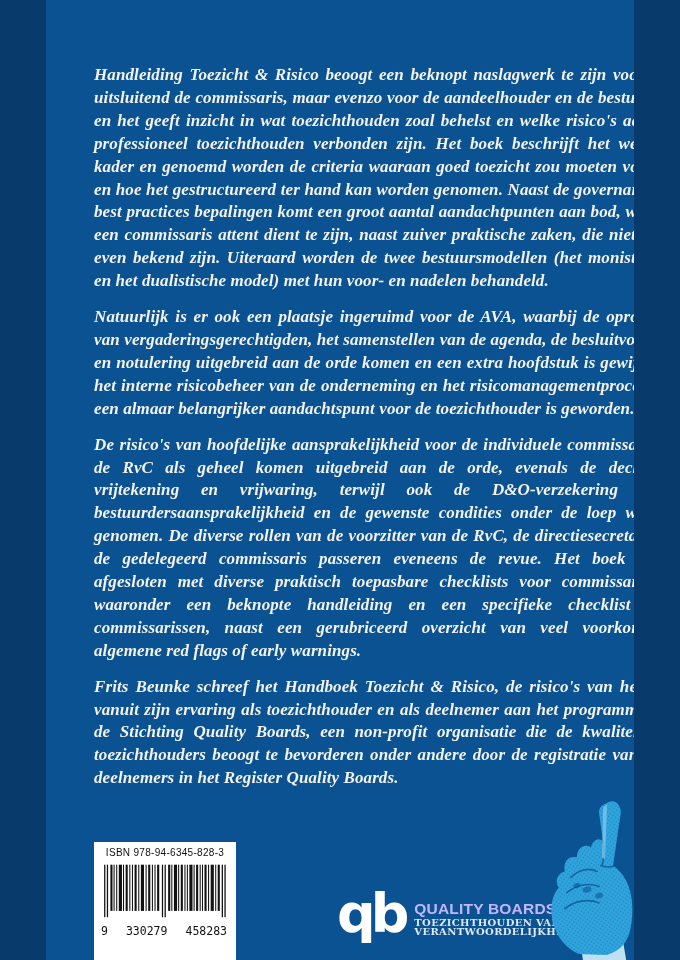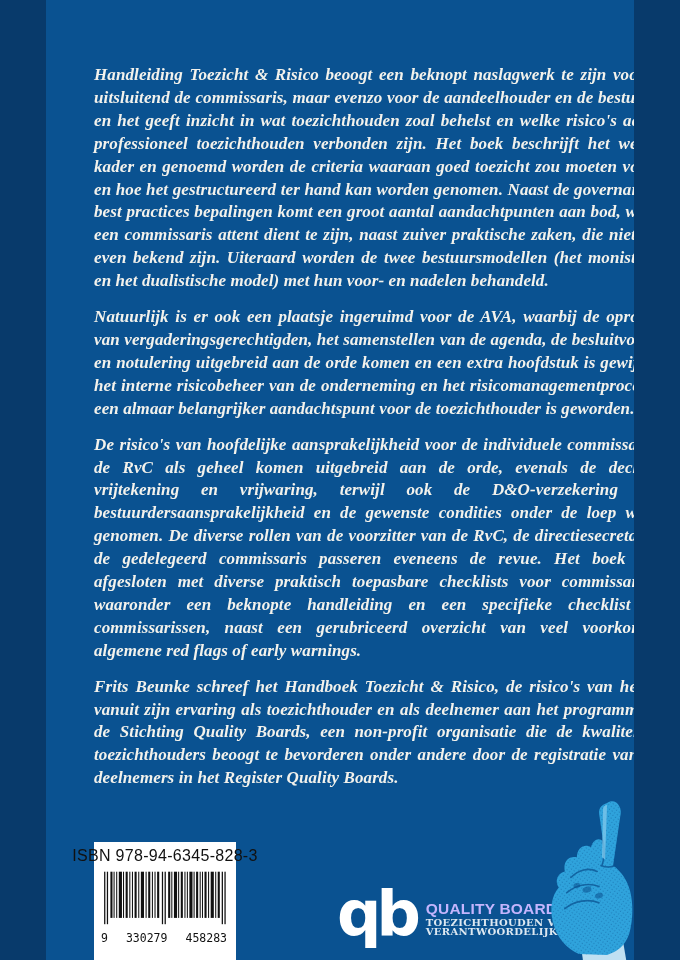--- a/index.html
+++ b/index.html
@@ -39,21 +39,21 @@
     width: 142px;
     height: 120px;
     background: #ffffff;
     padding: 5px 7px 0 7px;
     display: flex;
     flex-direction: column;
     align-items: center;
   }
   .barcode .isbn-label {
     font-family: "Liberation Sans", sans-serif;
-    font-size: 16px;
+    font-size: 10px;
     letter-spacing: 0.3px;
     color: #111111;
     white-space: nowrap;
     margin-bottom: 3px;
   }
   .barcode svg { display: block; }
   .bc-digits {
     width: 100%;
     display: flex;
     justify-content: space-between;
@@ -66,21 +66,21 @@
   .logo {
     position: absolute;
     left: 291px;
     top: 891px;
     display: flex;
     align-items: flex-start;
   }
   .logo-mark {
     font-family: "DejaVu Sans", sans-serif;
     font-weight: bold;
-    font-size: 62px;
+    font-size: 54px;
     line-height: 46px;
     letter-spacing: -5px;
     color: #ffffff;
     margin-right: 10px;
   }
   .logo-text { padding-top: 10px; }
   .logo-title {
     font-family: "Liberation Sans", sans-serif;
     font-weight: bold;
     font-size: 15.5px;

